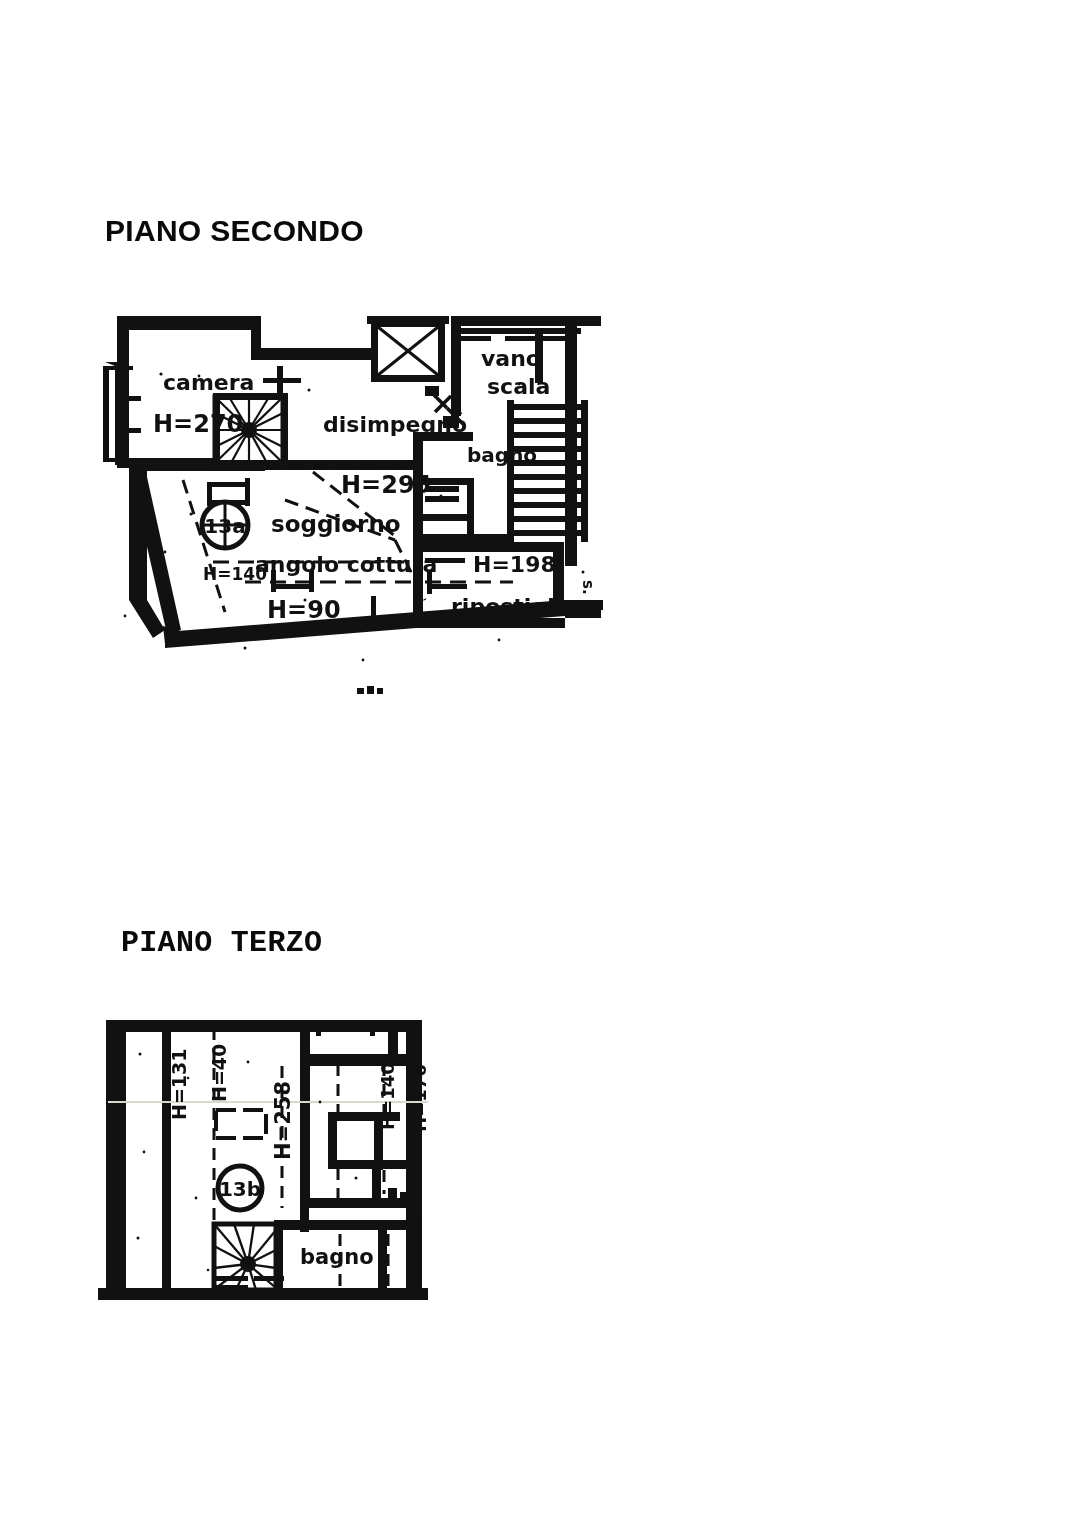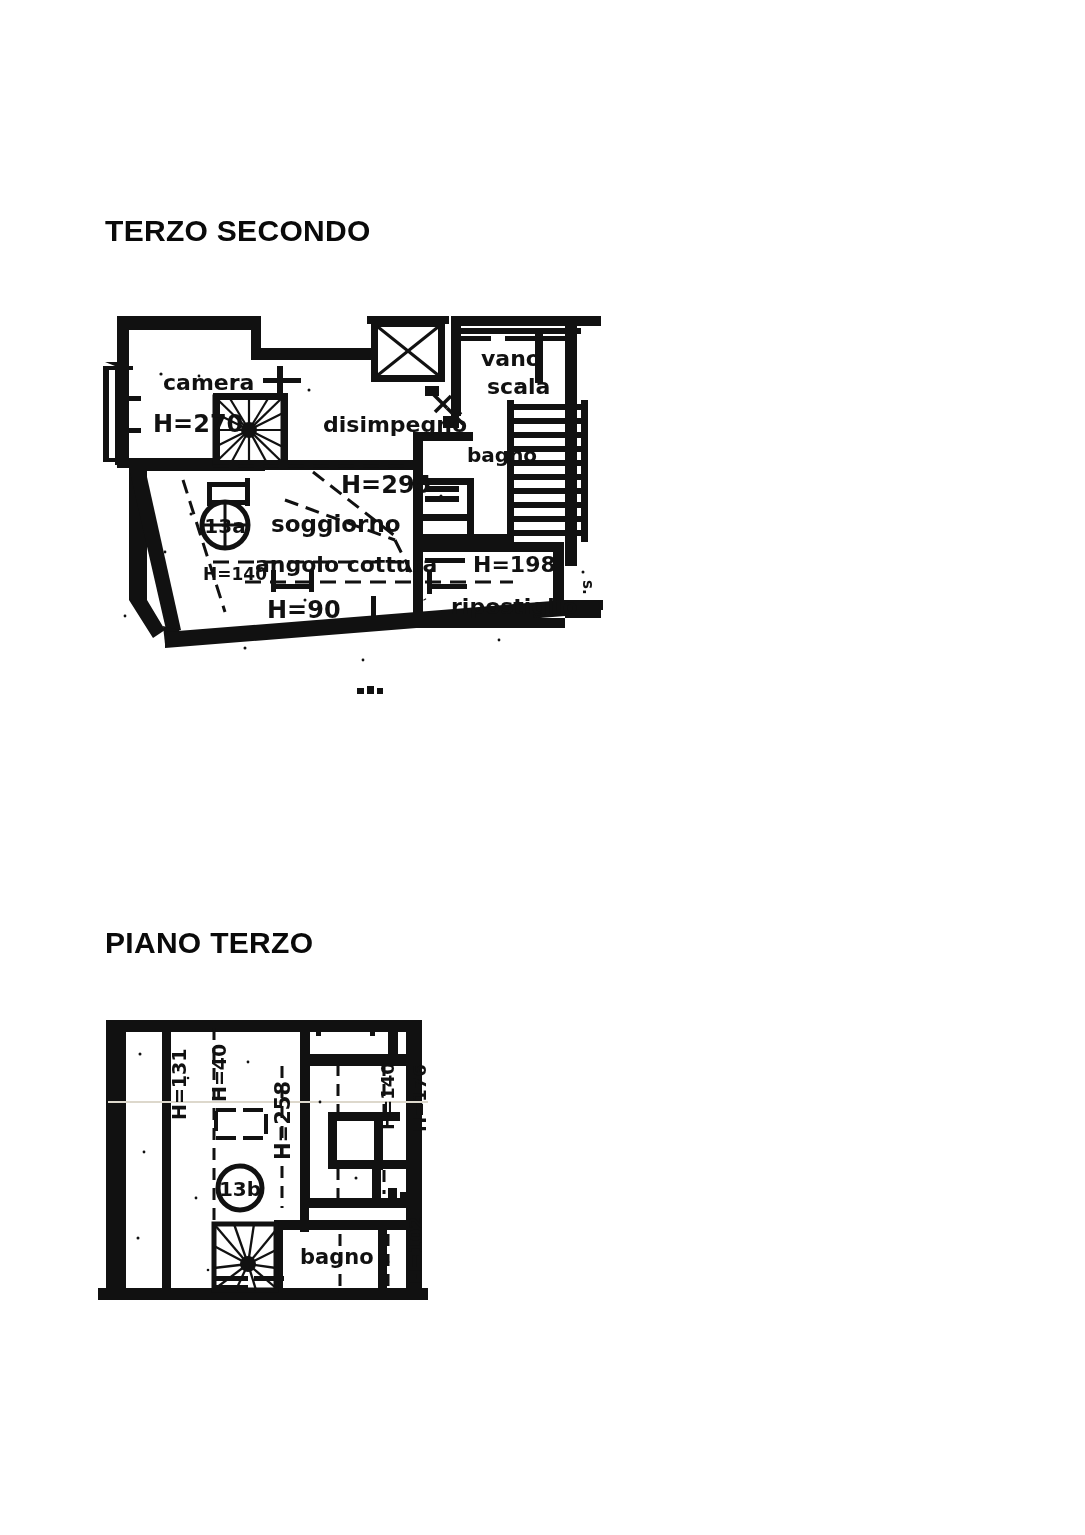--- a/index.html
+++ b/index.html
@@ -22,21 +22,21 @@
   .section-title {
     position: absolute;
     font-family: "Liberation Sans", sans-serif;
     font-weight: bold;
     font-size: 30px;
     letter-spacing: 0.3px;
     color: #0a0a0a;
     white-space: nowrap;
   }
   #title-secondo { left: 105px; top: 214px; }
-  #title-terzo   { left: 105px; top: 926px; }
+  #title-terzo   { left: 121px; top: 926px; font-family: Liberation Mono, monospace; }
 
   .plan {
     position: absolute;
   }
   #plan-secondo { left: 95px; top: 300px; width: 510px; height: 415px; }
   #plan-terzo   { left: 88px; top: 1002px; width: 380px; height: 320px; }
 
   .plan svg { display: block; width: 100%; height: 100%; }
 
   
@@ -44,21 +44,21 @@
     font-family: "DejaVu Sans", sans-serif;
     font-weight: bold;
     fill: #111111;
   }
 </style>
 </head>
 <body>
 
 <div class="page">
 
-  <div class="section-title" id="title-secondo">TERZO SECONDO</div>
+  <div class="section-title" id="title-secondo">PIANO SECONDO</div>
 
   <div class="plan" id="plan-secondo">
     <svg viewBox="0 0 510 415" xmlns="http://www.w3.org/2000/svg">
       <defs>
         <pattern id="hatch2" width="6" height="6" patternUnits="userSpaceOnUse" patternTransform="rotate(45)">
           <rect width="6" height="6" fill="#ffffff"></rect>
           <rect width="3" height="6" fill="#111"></rect>
         </pattern>
       </defs>
 

